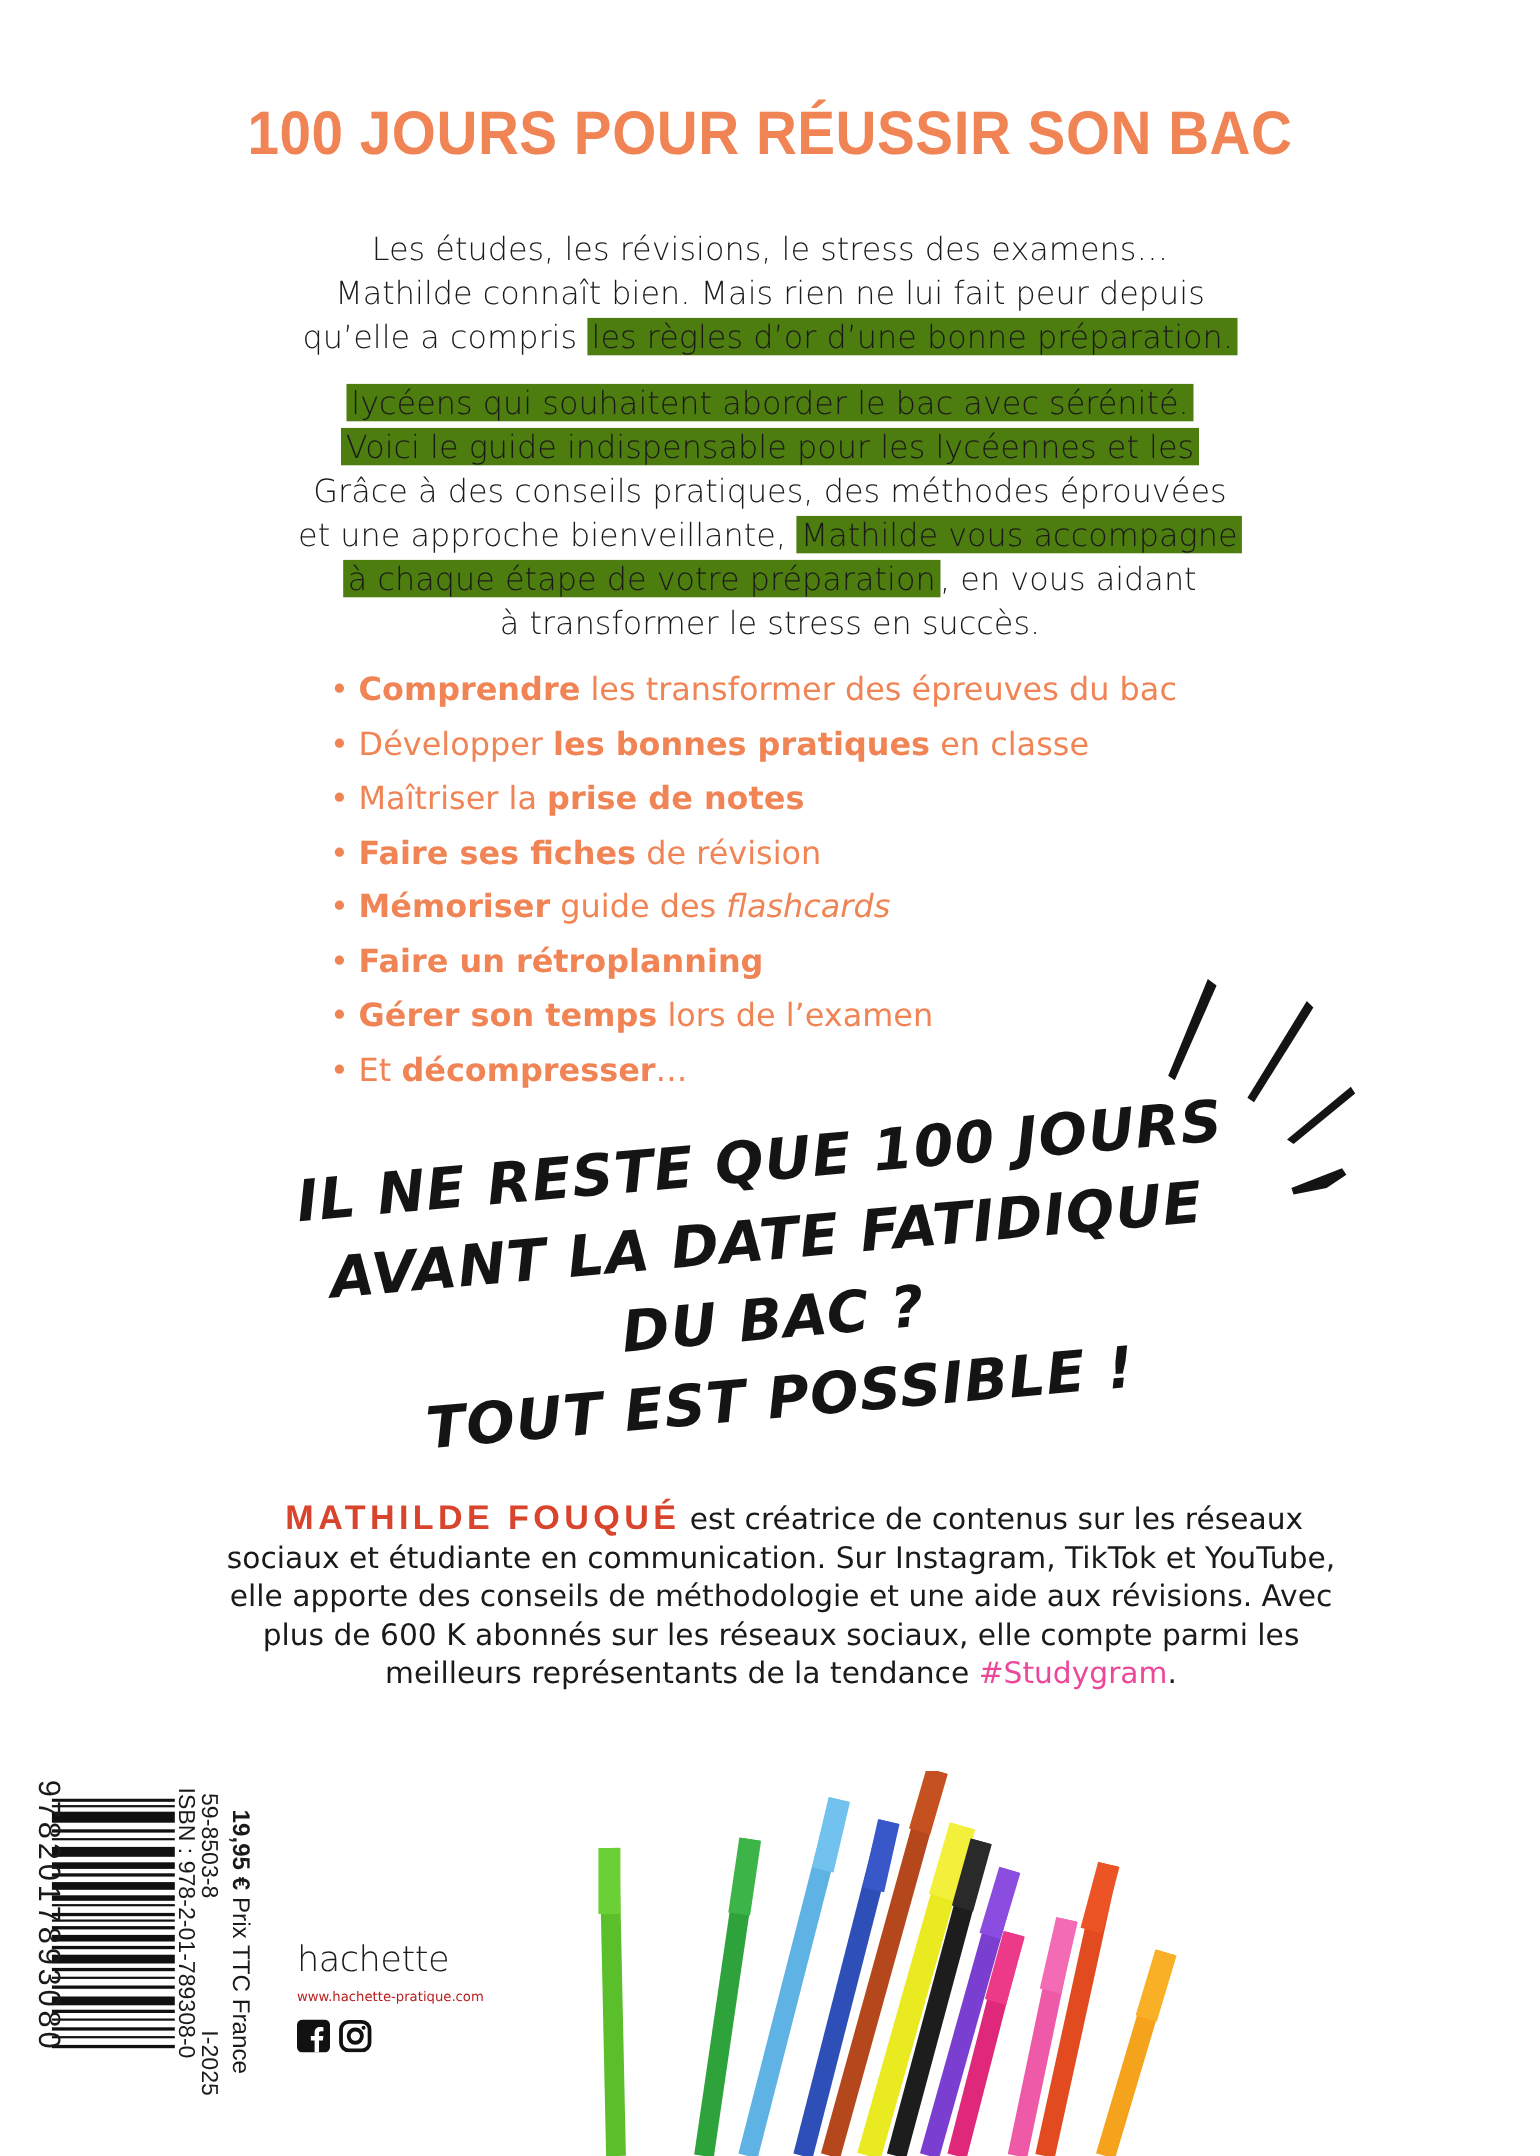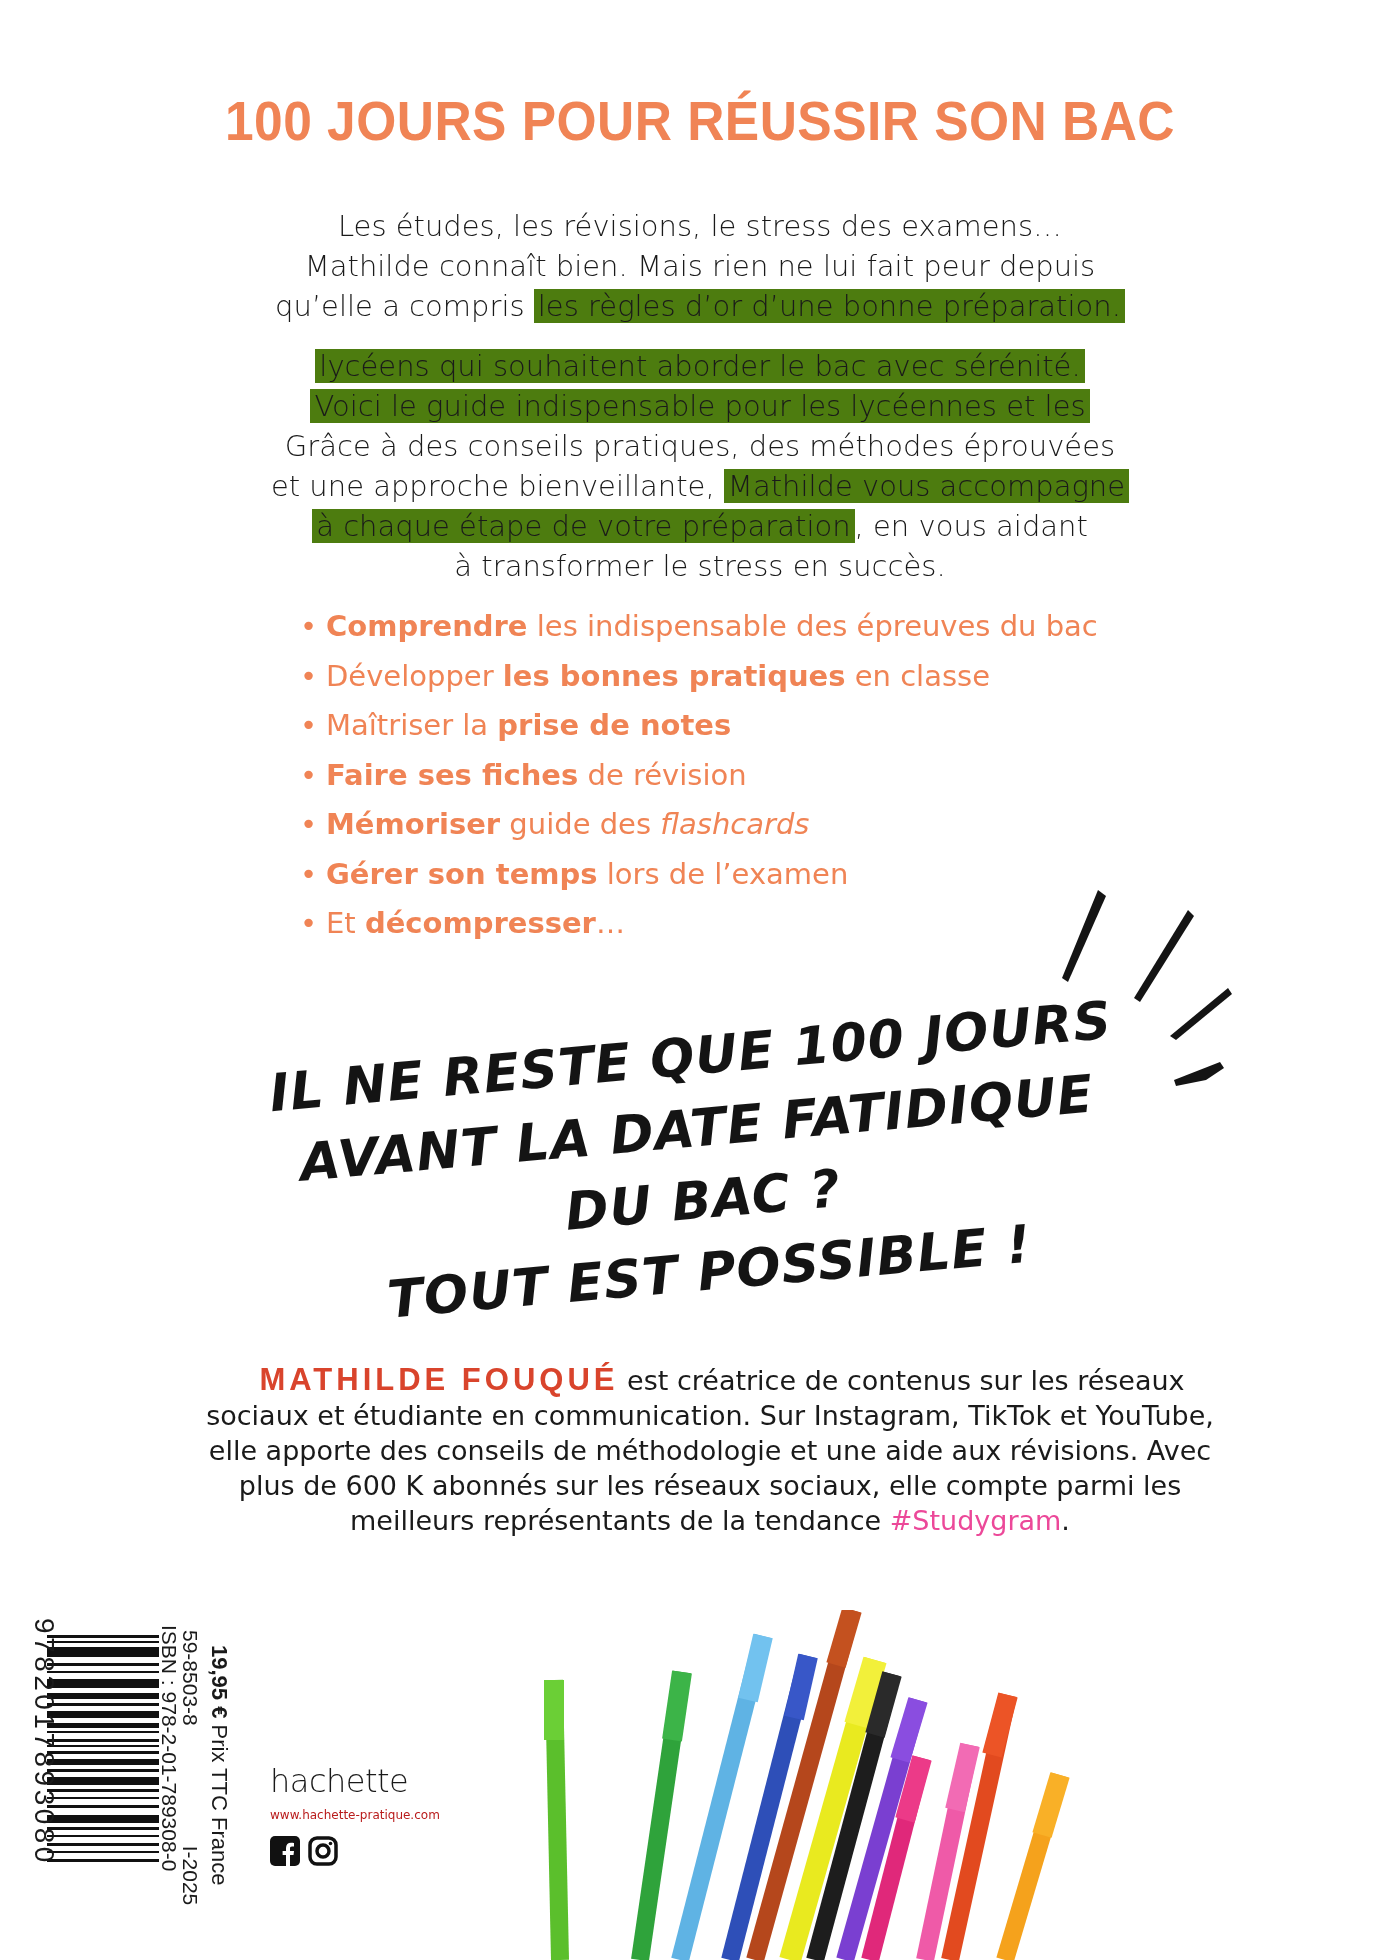--- a/index.html
+++ b/index.html
@@ -67,25 +67,26 @@
 <div class="intro p2">
   <div><span class="hl">lycéens qui souhaitent aborder le bac avec sérénité.</span></div>
   <div><span class="hl">Voici le guide indispensable pour les lycéennes et les</span></div>
   <div>Grâce à des conseils pratiques, des méthodes éprouvées</div>
   <div><span>et une approche bienveillante, </span><span class="hl">Mathilde vous accompagne</span></div>
   <div><span class="hl">à chaque étape de votre préparation</span><span>, en vous aidant</span></div>
   <div>à transformer le stress en succès.</div>
 </div>
 
 <ul class="bullets">
-  <li><span class="dot">•</span><b>Comprendre</b><span> les indispensable des épreuves du bac</span></li>
+  <li><span class="dot">•</span><b>Comprendre</b><span> les transformer des épreuves du bac</span></li>
   <li><span class="dot">•</span><span>Développer </span><b>les bonnes pratiques</b><span> en classe</span></li>
   <li><span class="dot">•</span><span>Maîtriser la </span><b>prise de notes</b></li>
   <li><span class="dot">•</span><b>Faire ses fiches</b><span> de révision</span></li>
   <li><span class="dot">•</span><b>Mémoriser</b><span> guide des </span><i>flashcards</i></li>
+  <li><span class="dot">•</span><b>Faire un rétroplanning</b></li>
   <li><span class="dot">•</span><b>Gérer son temps</b><span> lors de l’examen</span></li>
   <li><span class="dot">•</span><span>Et </span><b>décompresser</b><span>…</span></li>
 </ul>
 
 <svg class="rays" viewBox="0 0 240 220">
   <path d="M68 0 L76 6 L38 92 L32 88 Z" fill="#141414"></path>
   <path d="M158 20 L164 26 L110 112 L104 108 Z" fill="#141414"></path>
   <path d="M198 98 L202 104 L146 150 L140 146 Z" fill="#141414"></path>
   <path d="M190 172 L194 178 L176 190 L146 196 L144 190 Z" fill="#141414"></path>
 </svg>

